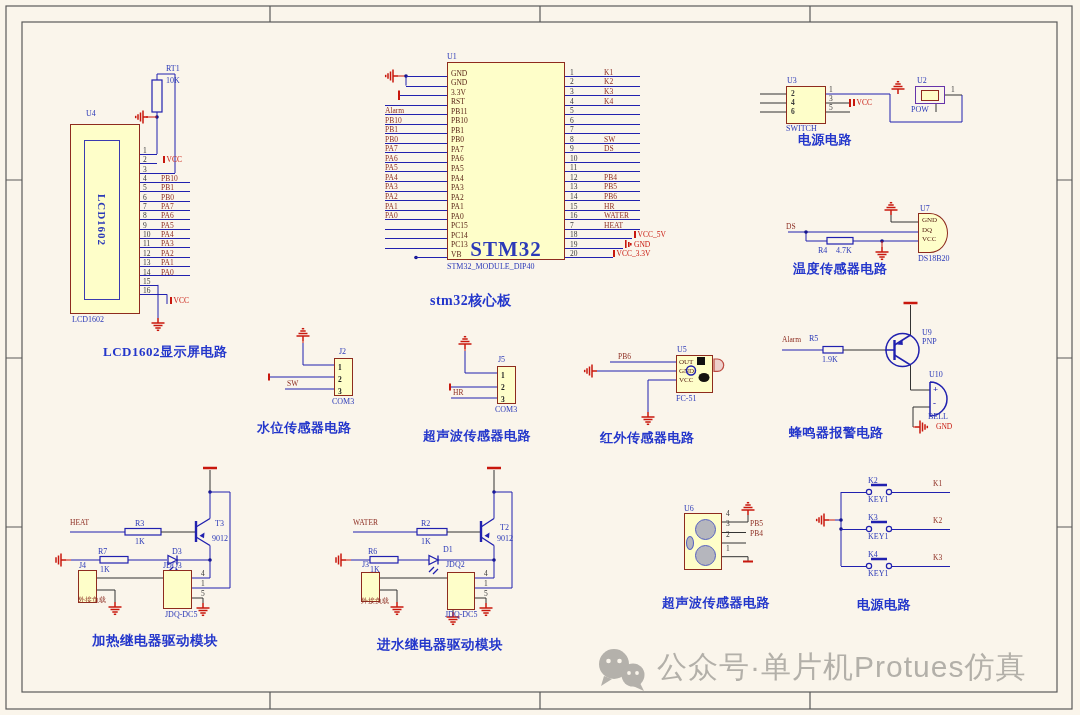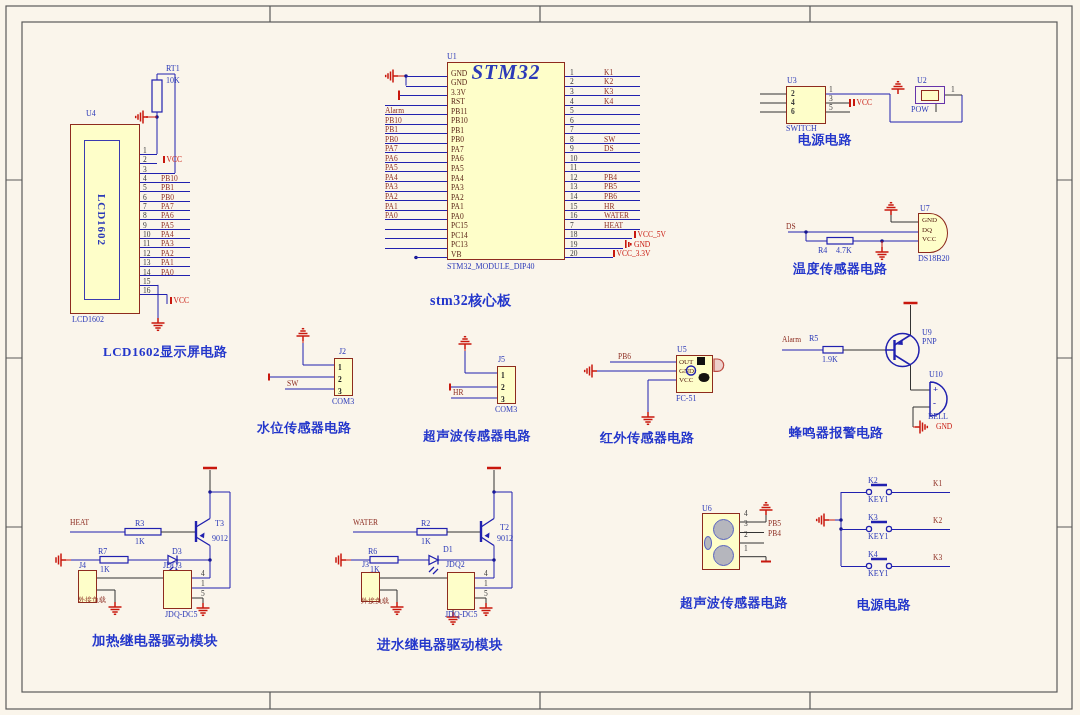--- a/index.html
+++ b/index.html
@@ -74,22 +74,22 @@
   .keys-rows .kdes{left:27px;top:1px;color:#2c3ab8;font-size:8px;}
   .keys-rows .kpart{left:27px;top:20px;color:#2c3ab8;font-size:8px;}
   .keys-rows .knet{left:92px;top:4px;color:#8e2f24;font-size:7.5px;}
   .keys-rows .kwL{position:absolute;left:0;top:15.5px;width:25px;height:1px;background:#2121af;}
   .keys-rows .kwR{position:absolute;left:51px;top:15.5px;width:58px;height:1px;background:#2121af;}
   .keys-rows svg{position:absolute;left:24px;top:6px;}
   
   .screen{position:absolute;background:#FEFEC9;border:1.2px solid #3a3ab0;box-sizing:border-box;
           display:flex;align-items:center;justify-content:center;}
   .screen b{transform:rotate(90deg);color:#2c3ab8;font-size:11px;letter-spacing:1px;font-weight:bold;white-space:nowrap;}
-  .bigname{position:absolute;display:flex;align-items:flex-start;justify-content:center;
-           color:#2c3ab8;font-weight:bold;font-size:21px;letter-spacing:1px;font-style:italic;}
+  .bigname{position:absolute;display:flex;align-items:flex-end;justify-content:center;
+           color:#2c3ab8;font-weight:bold;font-size:21px;letter-spacing:1px;}
   .dshape{border-radius:0 18px 18px 0 / 0 50% 50% 0;}
   .gray-circle{position:absolute;border-radius:50%;background:#b5b6bd;border:1px solid #5560c0;box-sizing:border-box;}
   .wm-text{position:absolute;color:#b3b0a9;font-size:30px;letter-spacing:1px;
            font-family:"Liberation Sans","DejaVu Sans",sans-serif;}
 </style>
 </head>
 <body>
 
 <div id="canvas">
 
@@ -839,21 +839,21 @@
         </div>
       </div>
     <span class="part" style="left:110px;top:151px">JDQ-DC5</span>
     <span class="des" style="left:27px;top:101px">J3</span>
     <div class="comp" style="left:26px;top:112px;width:19px;height:30px"></div>
     <span class="net" style="font-size:7px;left:26px;top:138px">外接负载</span>
     <span class="title" style="font-size:13.5px;left:42px;top:178px">进水继电器驱动模块</span>
   </div>
 
   
-  <div class="module" style="left:674px;top:495px;width:150px;height:115px">
+  <div class="module" style="left:656px;top:495px;width:150px;height:115px">
     <svg class="wiring" width="150" height="115">
       <use href="#gup" x="92" y="20" style="color:#c8170d"></use>
       <path d="M92,20 V27" stroke="#333"></path>
       <path d="M66,27 H92 M66,37.5 H90 M66,48 H90 M66,61.7 H92 M92,61.7 V66" stroke="#333" fill="none"></path>
       <path d="M87,66.5 H97" stroke="#c8170d" stroke-width="2"></path>
     </svg>
     <span class="des" style="left:28px;top:10px">U6</span>
     <div class="comp" style="left:28px;top:18px;width:38px;height:57px">
       <div class="gray-circle" style="left:9.5px;top:4.5px;width:21px;height:21px"></div>
       <div class="gray-circle" style="left:9.5px;top:31px;width:21px;height:21px"></div>
@@ -926,14 +926,27 @@
         <span class="kpart">KEY1</span>
         <span class="knet">K3</span>
         <i class="kwL"></i>
         <i class="kwR"></i>
       </div>
       </div>
     <span class="title" style="left:42px;top:138px">电源电路</span>
   </div>
 
   
+  <div class="module" style="left:595px;top:645px;width:465px;height:50px">
+    <svg width="56" height="48" style="position:absolute;left:0;top:2px">
+      <circle cx="19" cy="17" r="15" fill="#b4b1ab"></circle>
+      <path d="M9,29 L6,39 L17,32 Z" fill="#b4b1ab"></path>
+      <circle cx="13.5" cy="14" r="2.3" fill="#FAF5EB"></circle>
+      <circle cx="24.5" cy="14" r="2.3" fill="#FAF5EB"></circle>
+      <circle cx="38" cy="28" r="11.5" fill="#b4b1ab"></circle>
+      <path d="M45,36 L49,44 L38,39 Z" fill="#b4b1ab"></path>
+      <circle cx="34" cy="26" r="1.9" fill="#FAF5EB"></circle>
+      <circle cx="42" cy="26" r="1.9" fill="#FAF5EB"></circle>
+    </svg>
+    <span class="wm-text" style="left:62px;top:7px">公众号·单片机Protues仿真</span>
+  </div>
 
 </div>
 
 </body></html>

